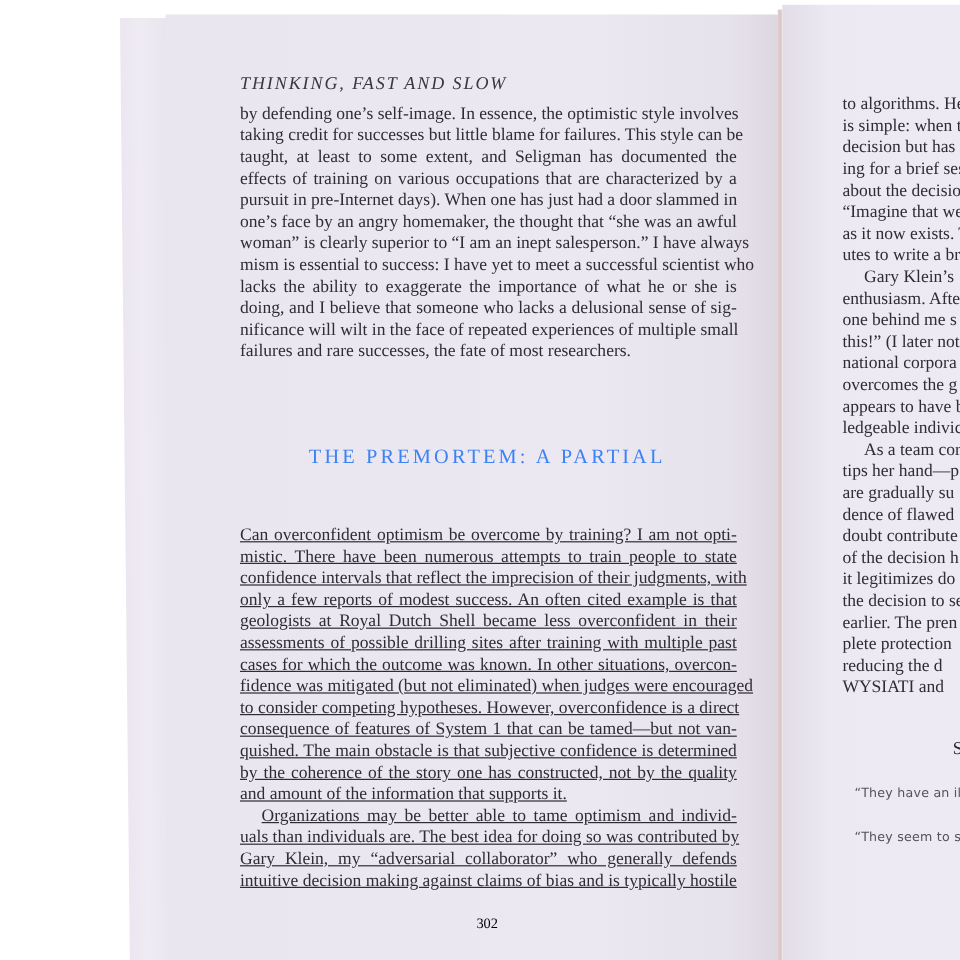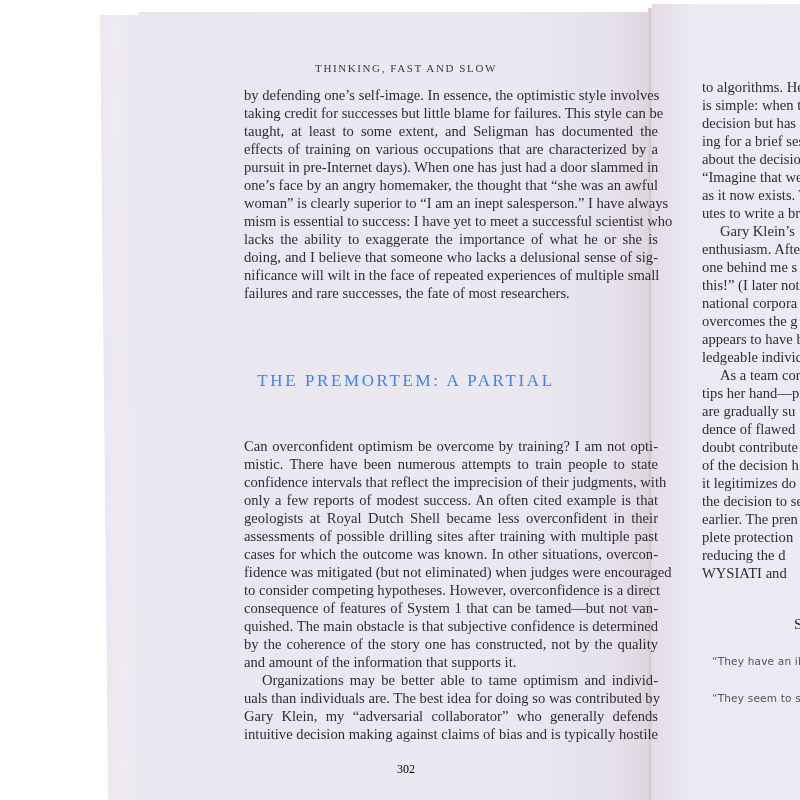--- a/index.html
+++ b/index.html
@@ -25,39 +25,40 @@
   .gutter {
     position: absolute; left: 648px; top: 8px; width: 4px; height: 800px;
     background: linear-gradient(90deg, #e3d3d6, #d9c3c6, #e5d8db);
   }
   .right-page {
     position: absolute; left: 652px; top: 4px; width: 160px; height: 800px;
     background: linear-gradient(90deg, #e2dde6 0%, #ece9f2 25%, #edeaf3 100%);
   }
   .running-head {
     position: absolute; left: 200px; width: 412px; top: 62px;
-    text-align: center; font-size: 11px; letter-spacing: 1.6px;
+    font-size: 15px; letter-spacing: 1.6px;
     color: #3a3740;
+    font-style: italic;
   }
   .body-text {
     position: absolute; left: 200px; top: 86px; width: 414px;
-    font-size: 14.6px; line-height: 18px; text-align: justify; margin-left: 44px;
+    font-size: 14.6px; line-height: 18px; text-align: justify;
   }
   .body-text .ln {
     display: block; white-space: nowrap; text-align: justify; text-align-last: justify;
     height: 18px; overflow: visible;
   }
   .body-text .ln.last { text-align-last: left; }
   .body-text .ln.indent { text-indent: 18px; }
   .heading {
     position: absolute; left: 200px; top: 371px; width: 412px;
     text-align: center; font-size: 17px; letter-spacing: 2.6px; line-height: 19px;
     color: #3b82f6;
   }
-  .body-2 { top: 437px; }
+  .body-2 { top: 437px; text-decoration: underline; }
   .page-num {
     position: absolute; left: 200px; width: 412px; top: 762px;
     text-align: center; font-size: 12px; color: #000000;
   }
   .right-text {
     position: absolute; left: 702px; top: 78px; width: 140px;
     font-size: 14.6px; line-height: 18px;
   }
   .right-text .ln { display: block; white-space: nowrap; height: 18px; }
   .right-text .ln.indent { text-indent: 18px; }

